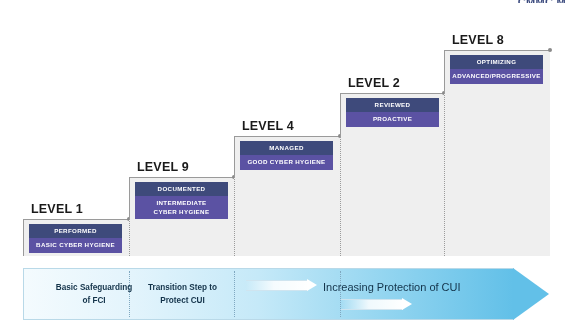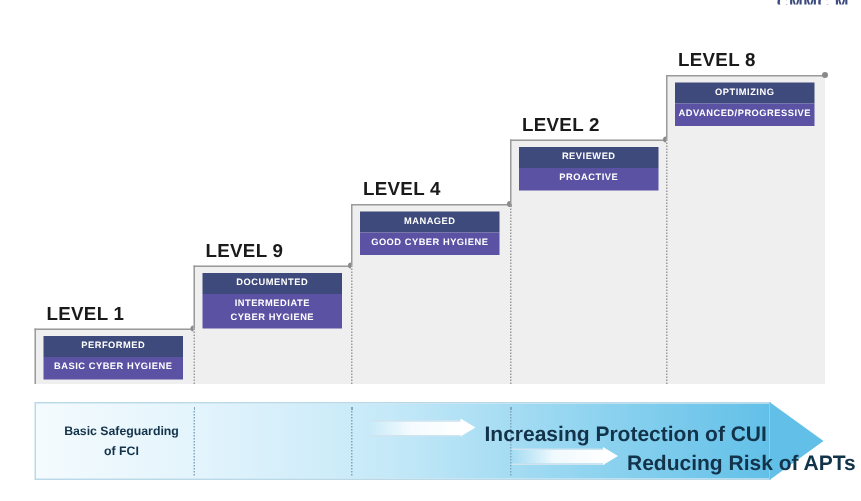--- a/index.html
+++ b/index.html
@@ -108,22 +108,22 @@
     position:absolute;
     font-size:8.2px;
     font-weight:bold;
     color:#13334a;
     text-align:center;
     line-height:1.6;
     white-space:pre-line;
   }
   .banner-right-label{
     position:absolute;
-    font-size:14px;
-    font-weight:bold;
+    font-size:11px;
+    font-weight:normal;
     color:#13334a;
     white-space:nowrap;
   }
   .mini-arrow{
     position:absolute;
     height:11px;
   }
   .mini-arrow .shaft{
     position:absolute;
     left:0;top:0;
@@ -209,29 +209,30 @@
   </div>
 
   <div id="banner-wrap">
     <div class="banner-body"></div>
     <div class="banner-tip"></div>
 
     <div class="banner-divider" style="left:106px;"></div>
     <div class="banner-divider" style="left:211px;"></div>
     <div class="banner-divider" style="left:317px;"></div>
 
-    <div class="banner-label" style="left:10px;top:13px;width:96px;">Basic Safeguarding
+    <div class="banner-label" style="left:23px;top:13px;width:96px;">Basic Safeguarding
 of FCI</div>
+    <div class="banner-label" style="left:112px;top:13px;width:95px;">Transition Step to
+Protect CUI</div>
 
     <div class="mini-arrow" style="left:223px;top:12px;width:72px;">
       <div class="shaft" style="width:62px;"></div>
       <div class="head" style="left:61px;"></div>
     </div>
     <div class="banner-right-label" style="left:300px;top:13px;">Increasing Protection of CUI</div>
 
     <div class="mini-arrow" style="left:318px;top:31px;width:72px;">
       <div class="shaft" style="width:62px;"></div>
       <div class="head" style="left:61px;"></div>
     </div>
-    <div class="banner-right-label" style="left:395px;top:32px;">Reducing Risk of APTs</div>
   </div>
 
 </div>
 
 </body></html>

